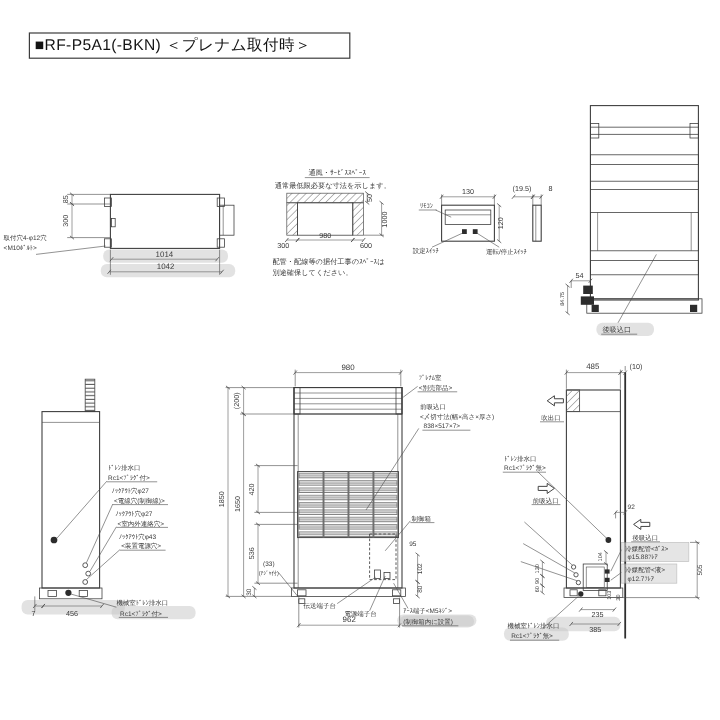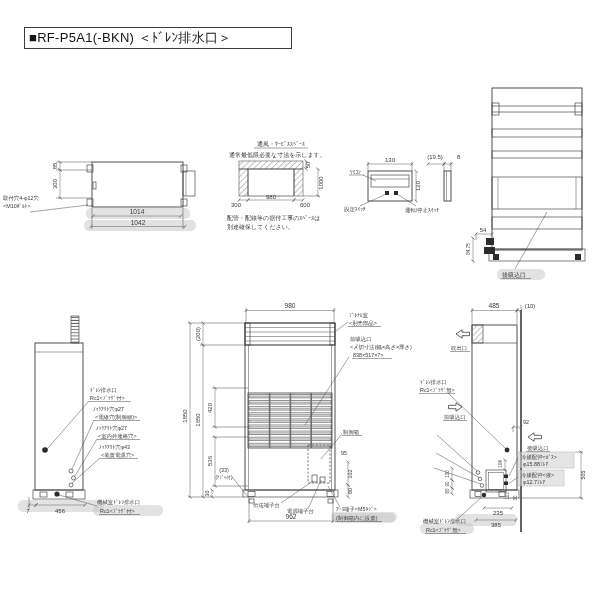--- a/index.html
+++ b/index.html
@@ -21,21 +21,21 @@
   .pill{fill:#c5c5c5;opacity:.5}
   .bx{fill:#d4d4d4;opacity:.6;stroke:#9a9a9a;stroke-width:.6}
   .dk{fill:#2c2c2c}
   .wt{fill:#fff;stroke:#3d3d3d;stroke-width:.7}
 </style>
 </head>
 <body>
 
 <div class="sheet">
   <div class="titlebox">
-    <span>■RF-P5A1(-BKN)  ＜ﾄﾞﾚﾝ排水口＞</span>
+    <span>■RF-P5A1(-BKN)  ＜プレナム取付時＞</span>
   </div>
 
   <svg width="600" height="600" viewBox="0 0 600 600">
     <defs>
       <marker id="tkm" markerWidth="6" markerHeight="6" refX="3" refY="3" orient="auto" markerUnits="userSpaceOnUse">
         <path d="M1.6 4.7 L4.4 1.3" stroke="#555" stroke-width=".7"></path>
       </marker>
       <pattern id="hat" width="4.2" height="4.2" patternUnits="userSpaceOnUse" patternTransform="rotate(45)">
         <line x1="0" y1="0" x2="0" y2="4.2" stroke="#9b9b9b" stroke-width="1.2"></line>
       </pattern>

